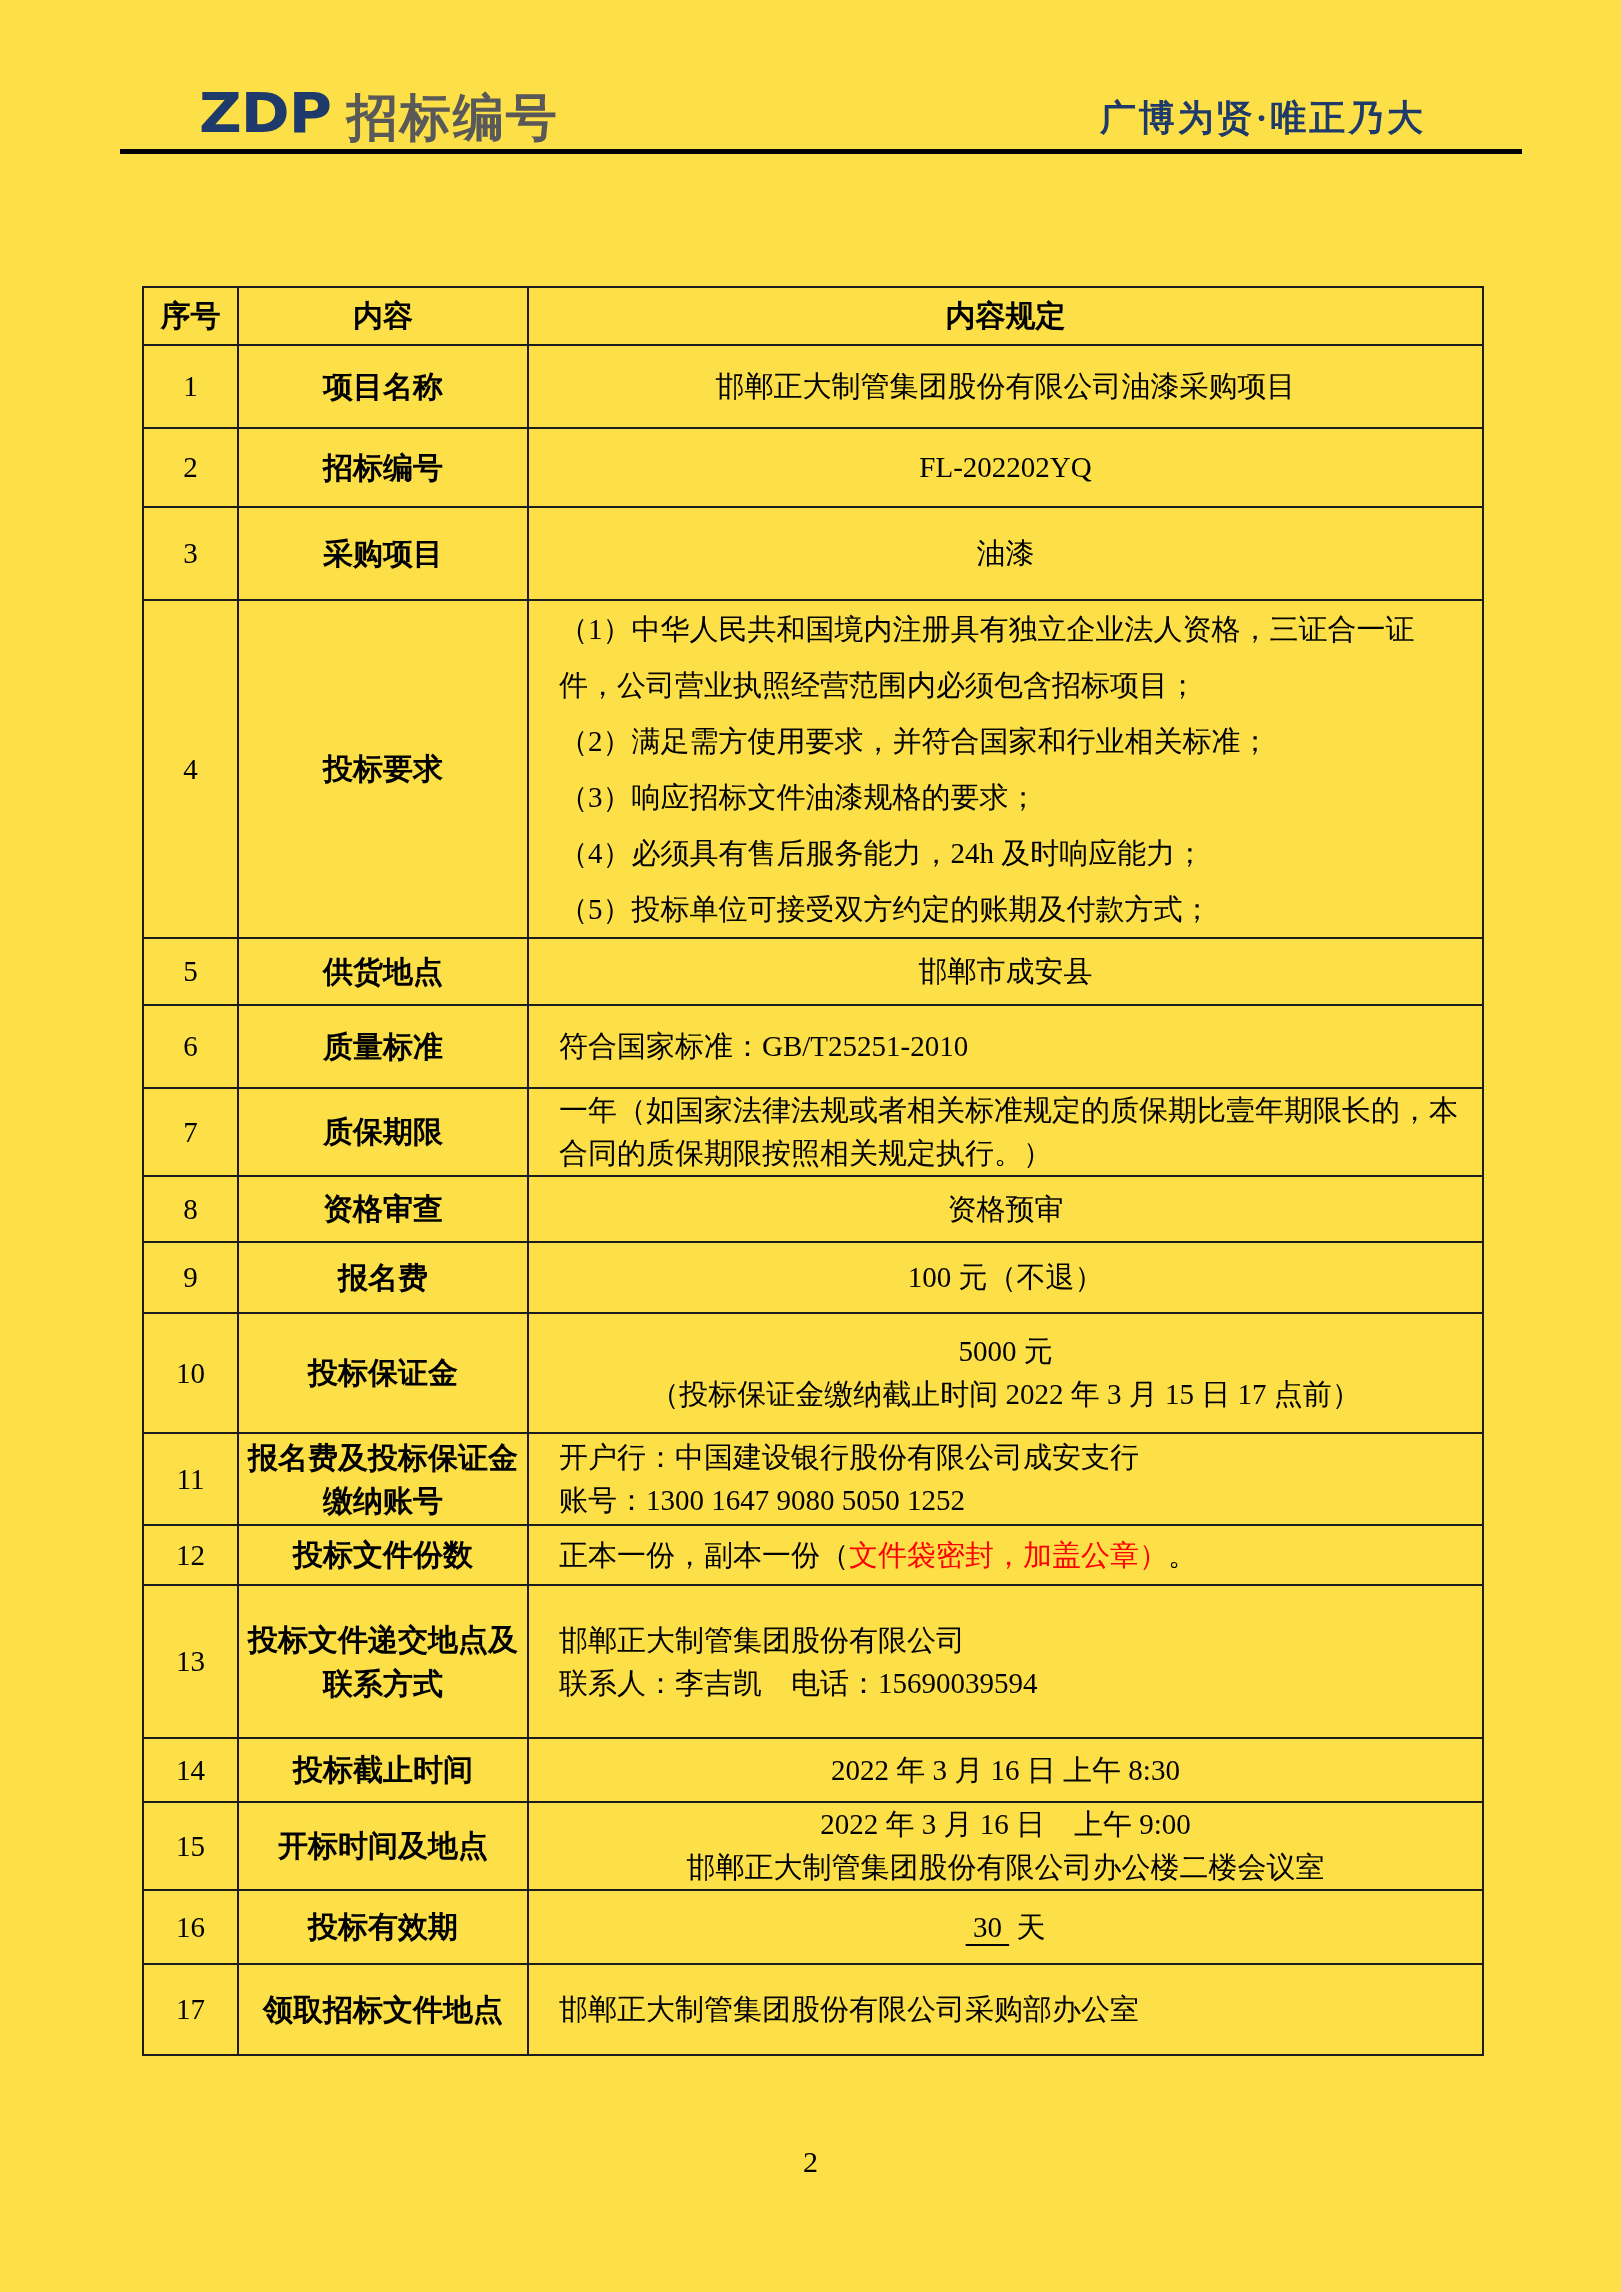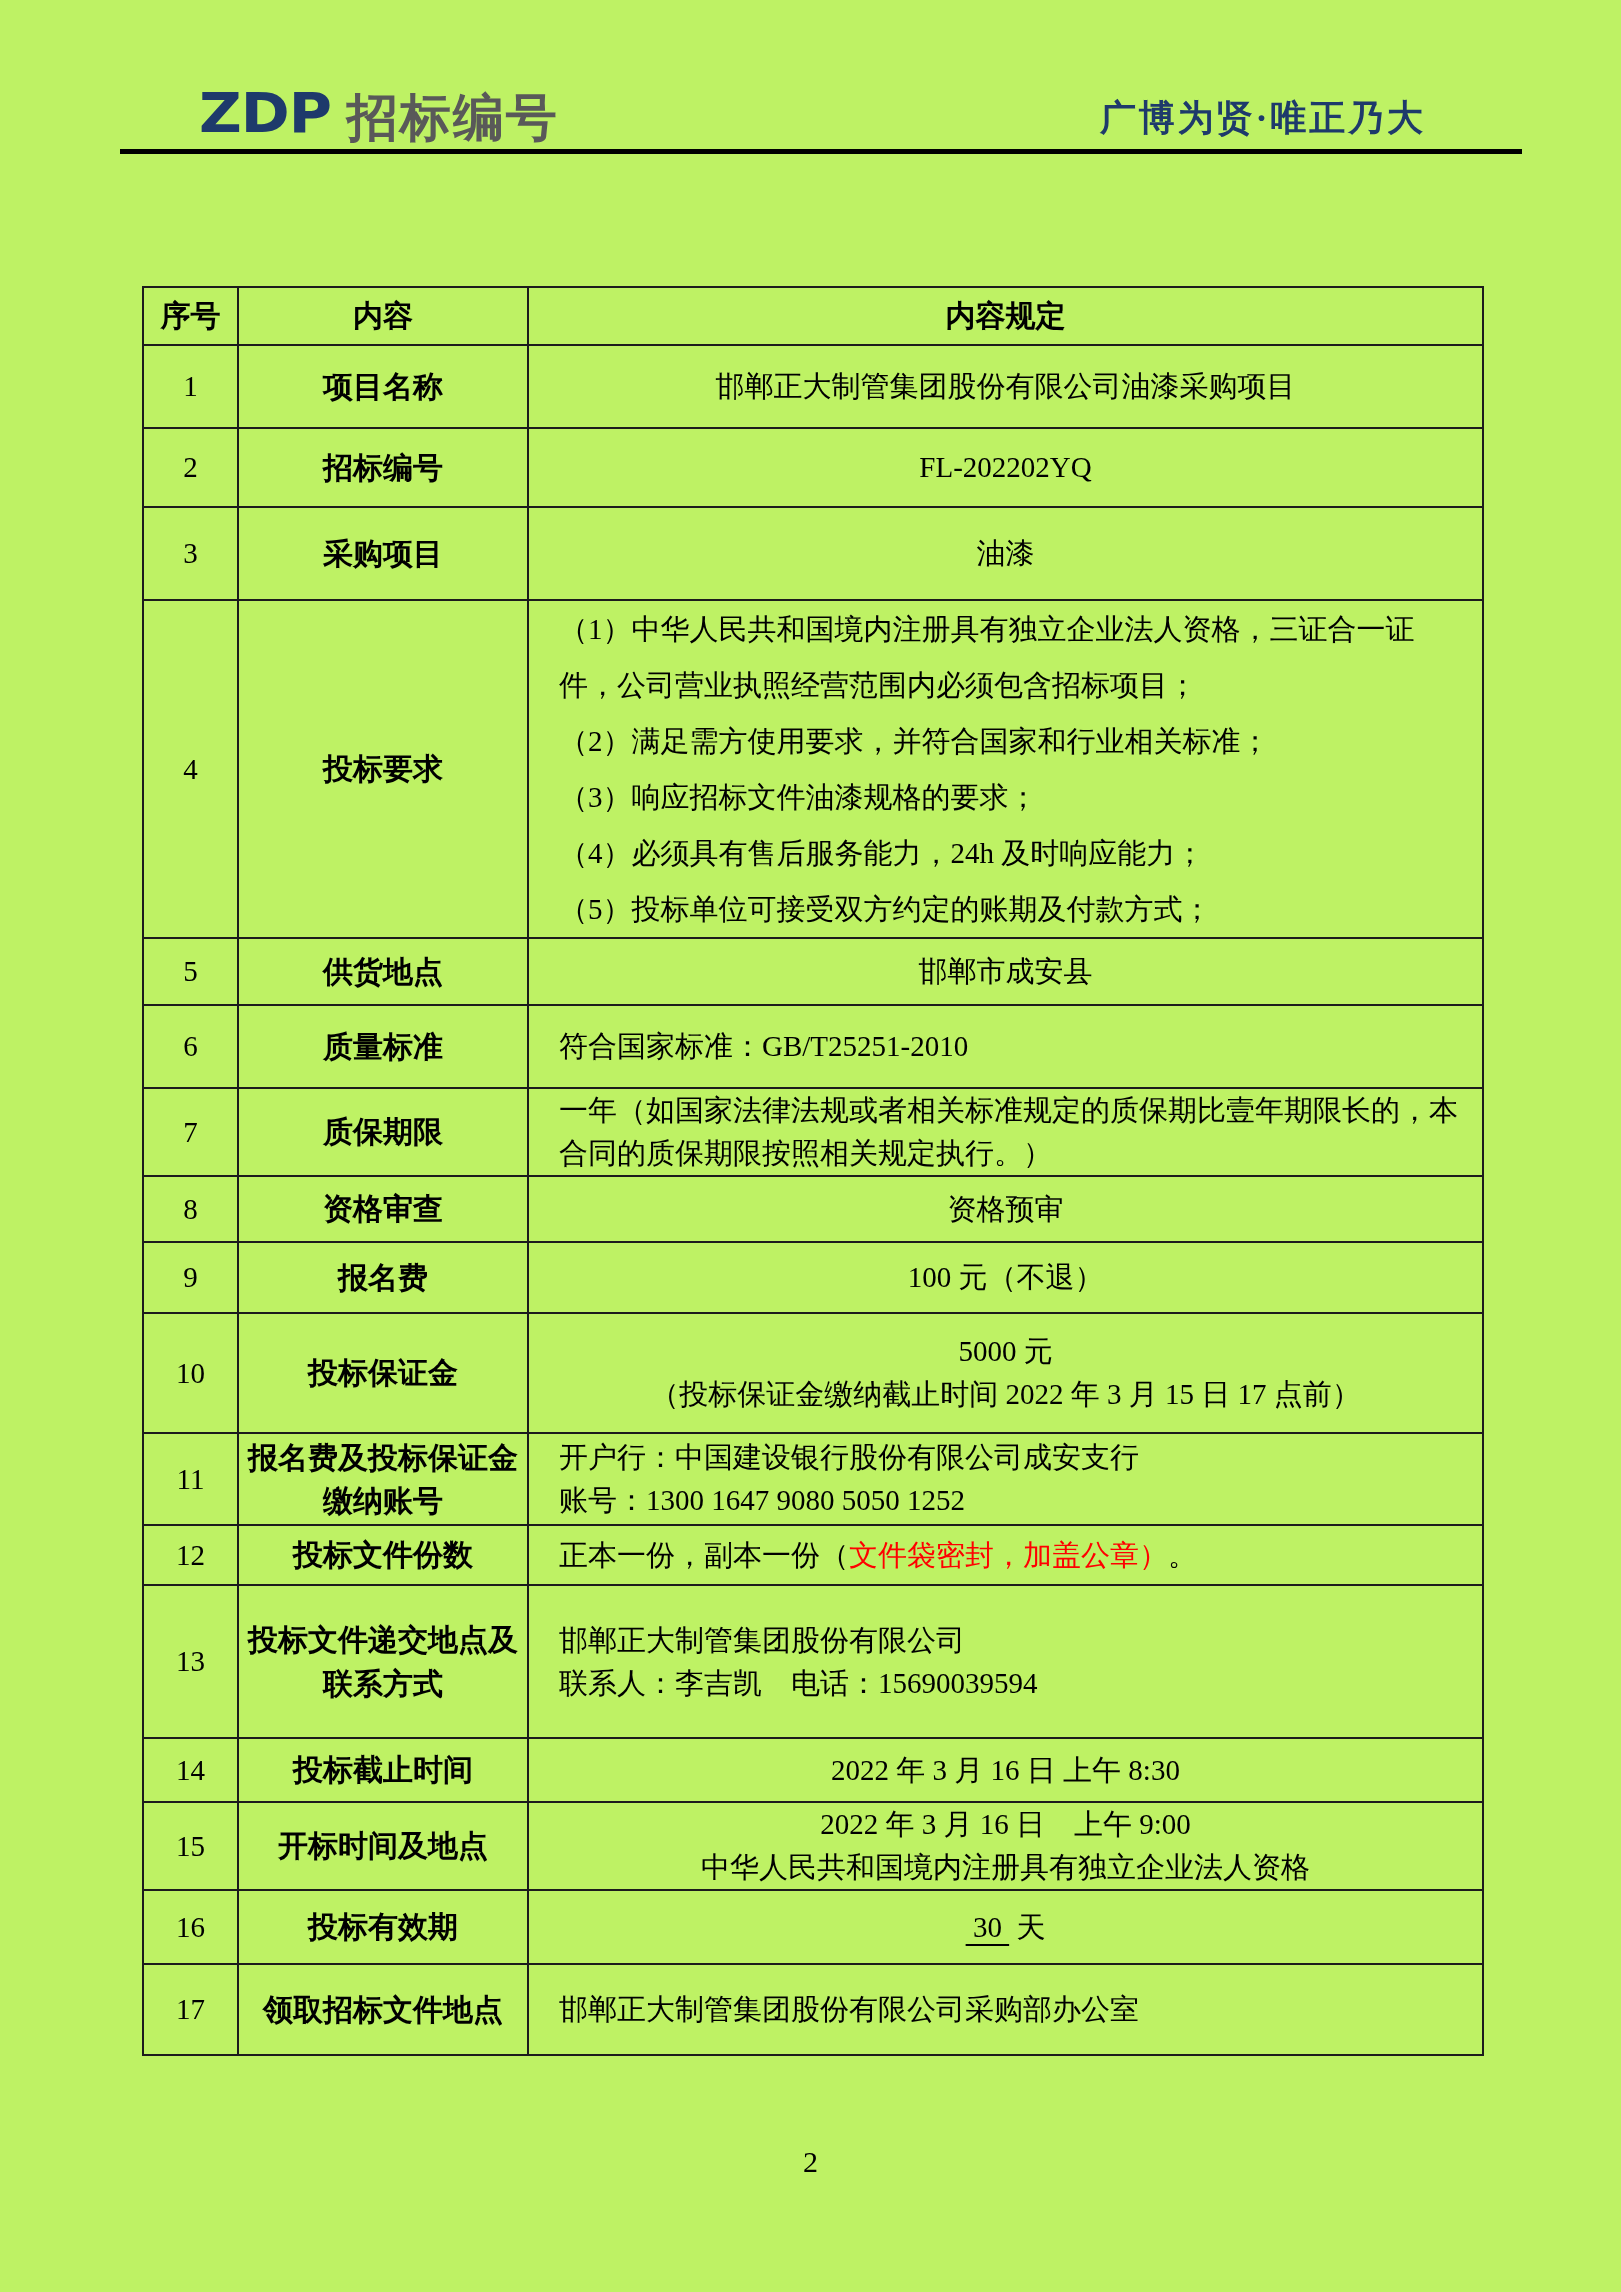--- a/index.html
+++ b/index.html
@@ -1,19 +1,19 @@
 <!DOCTYPE html>
 <html><head>
 <meta charset="utf-8">
 <style>
   html,body{margin:0;padding:0;background:#fff;}
   .page{
     position:relative;
     width:1621px;height:2293px;
-    background:#bef264;
+    background:#fde047;
     font-family:"Liberation Serif","DejaVu Serif",serif;
     color:#000;
     overflow:hidden;
   }
   
   .logo{
     position:absolute;left:199px;top:84px;
     display:flex;align-items:flex-end;gap:15.7px;
   }
   .logo-zdp{
@@ -235,21 +235,21 @@
             <td class="label">投标截止时间</td>
             <td class="value center">
               <div class="para"><span>2022 年 3 月 16 日 上午 8:30</span></div>
             </td>
           </tr>
           <tr>
             <td class="num">15</td>
             <td class="label">开标时间及地点</td>
             <td class="value center">
               <div class="para"><span>2022 年 3 月 16 日　上午 9:00</span></div>
-              <div class="para"><span>中华人民共和国境内注册具有独立企业法人资格</span></div>
+              <div class="para"><span>邯郸正大制管集团股份有限公司办公楼二楼会议室</span></div>
             </td>
           </tr>
           <tr>
             <td class="num">16</td>
             <td class="label">投标有效期</td>
             <td class="value center">
               <div class="para"><span class="u">&nbsp;30&nbsp;</span><span> 天</span></div>
             </td>
           </tr>
           <tr>

